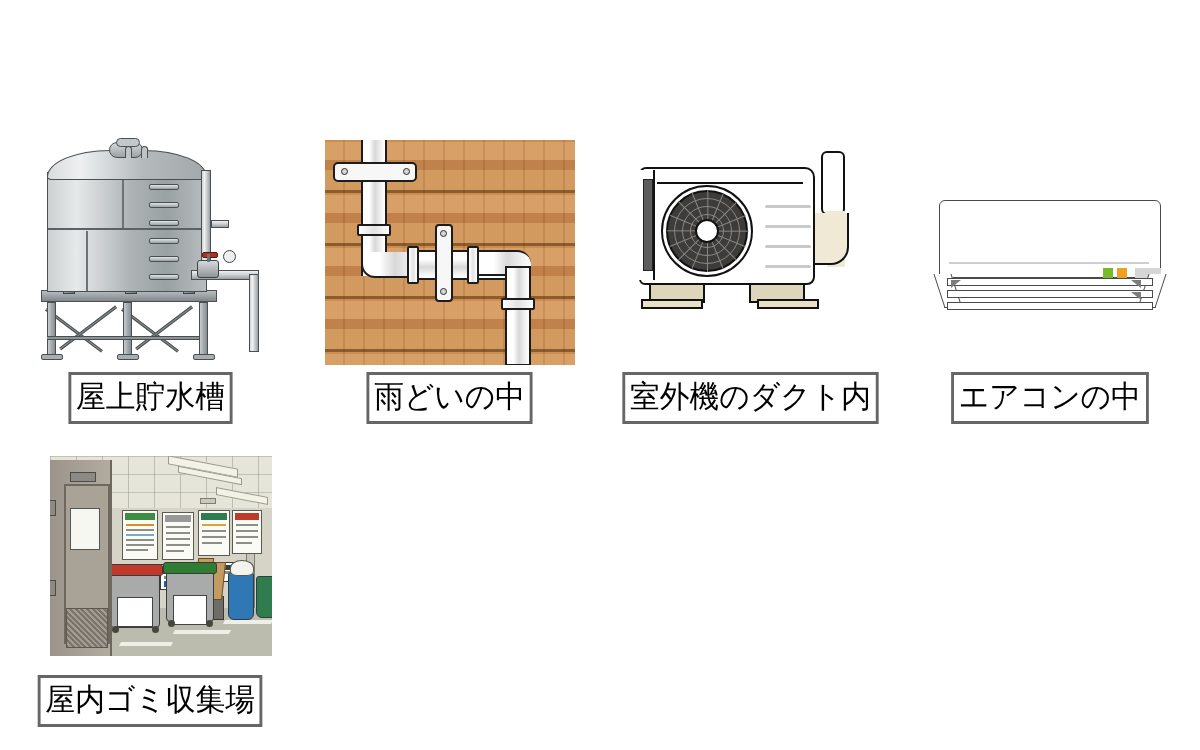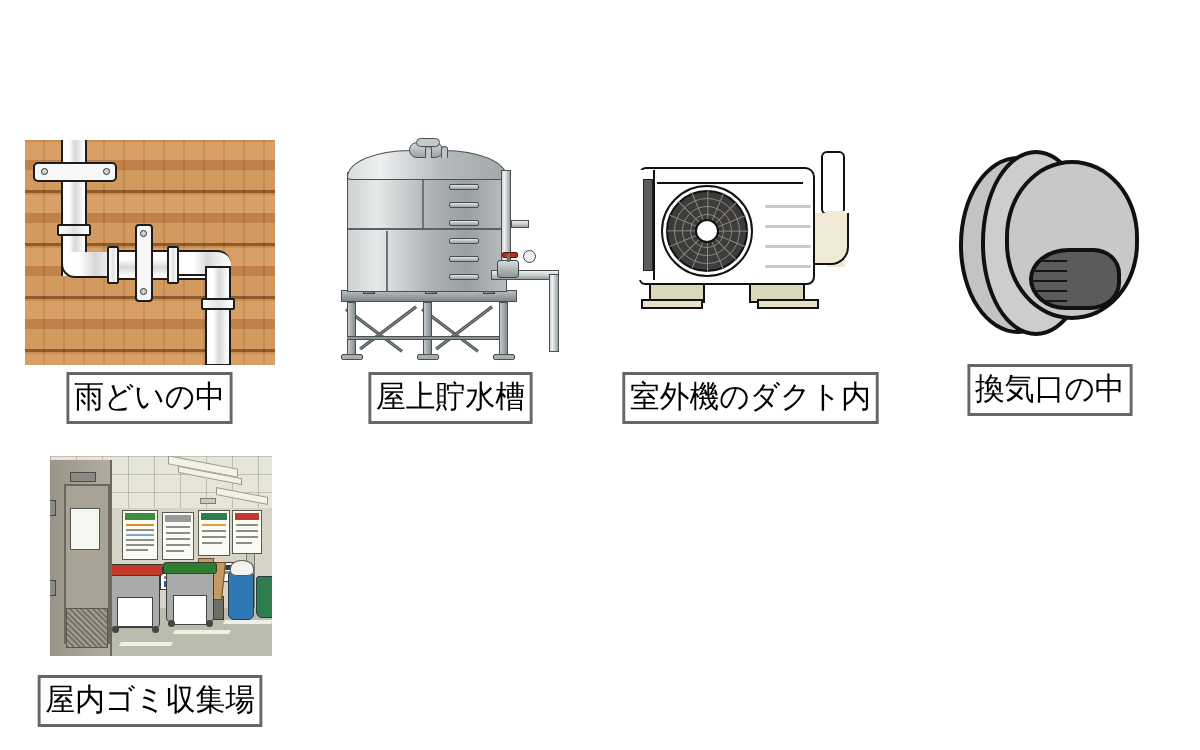--- a/index.html
+++ b/index.html
@@ -443,51 +443,20 @@
   .trash .bag { position:absolute; background:#f4f4ee; border:1.4px solid #5a5a52; border-radius:50% 50% 30% 30%; }
   .trash .pipe { position:absolute; background:#c9c8bc; border:1px solid #7e7d72; }
 </style>
 </head>
 <body>
 
 <div class="page">
 
 
   <div class="grid">
-
-    <div class="cell r1">
-      <div class="art">
-        <div class="gutter">
-          <div class="wood"></div>
-          <div class="grain"></div>
-
-          <div class="pipe" style="left:36px;top:-4px;width:26px;height:96px;"></div>
-          <div class="band" style="left:32px;top:84px;width:34px;height:12px;"></div>
-
-          <div class="clamp" style="left:8px;top:22px;width:84px;height:20px;border-radius:5px;"></div>
-          <div class="screw" style="left:16px;top:28px;"></div>
-          <div class="screw" style="left:78px;top:28px;"></div>
-
-          <div class="pipe" style="left:36px;top:94px;width:26px;height:42px;border-bottom:none;border-radius:0 0 0 0;"></div>
-          <div class="pipe" style="left:36px;top:112px;width:62px;height:26px;border-top:none;border-radius:0 0 0 14px;"></div>
-
-          <div class="pipe h" style="left:84px;top:110px;width:108px;height:30px;"></div>
-          <div class="band" style="left:82px;top:106px;width:12px;height:38px;"></div>
-          <div class="band" style="left:142px;top:106px;width:12px;height:38px;"></div>
-          <div class="clamp" style="left:110px;top:84px;width:18px;height:78px;border-radius:4px;"></div>
-          <div class="screw" style="left:115px;top:90px;"></div>
-          <div class="screw" style="left:115px;top:148px;"></div>
-
-          <div class="pipe" style="left:152px;top:110px;width:54px;height:26px;border-right:none;border-radius:0 14px 0 0;"></div>
-          <div class="pipe" style="left:180px;top:126px;width:26px;height:100px;"></div>
-          <div class="band" style="left:176px;top:158px;width:34px;height:12px;"></div>
-        </div>
-      </div>
-      <div class="label">雨どいの中</div>
-    </div>
 
     <div class="cell r1">
       <div class="art">
         <div class="tank">
           <div class="legs">
             <div class="brace" style="left:6px;width:70px;transform:rotate(37deg);transform-origin:left top;"></div>
             <div class="brace" style="left:76px;width:70px;transform:rotate(143deg);transform-origin:left top;"></div>
             <div class="brace" style="left:82px;width:70px;transform:rotate(37deg);transform-origin:left top;"></div>
             <div class="brace" style="left:152px;width:70px;transform:rotate(143deg);transform-origin:left top;"></div>
             <div class="beam"></div>
@@ -522,20 +491,51 @@
           <div class="valve"></div>
           <div class="gauge"></div>
           <div class="pipe-h" style="left:186px;top:78px;width:18px;height:8px;"></div>
         </div>
       </div>
       <div class="label">屋上貯水槽</div>
     </div>
 
     <div class="cell r1">
       <div class="art">
+        <div class="gutter">
+          <div class="wood"></div>
+          <div class="grain"></div>
+
+          <div class="pipe" style="left:36px;top:-4px;width:26px;height:96px;"></div>
+          <div class="band" style="left:32px;top:84px;width:34px;height:12px;"></div>
+
+          <div class="clamp" style="left:8px;top:22px;width:84px;height:20px;border-radius:5px;"></div>
+          <div class="screw" style="left:16px;top:28px;"></div>
+          <div class="screw" style="left:78px;top:28px;"></div>
+
+          <div class="pipe" style="left:36px;top:94px;width:26px;height:42px;border-bottom:none;border-radius:0 0 0 0;"></div>
+          <div class="pipe" style="left:36px;top:112px;width:62px;height:26px;border-top:none;border-radius:0 0 0 14px;"></div>
+
+          <div class="pipe h" style="left:84px;top:110px;width:108px;height:30px;"></div>
+          <div class="band" style="left:82px;top:106px;width:12px;height:38px;"></div>
+          <div class="band" style="left:142px;top:106px;width:12px;height:38px;"></div>
+          <div class="clamp" style="left:110px;top:84px;width:18px;height:78px;border-radius:4px;"></div>
+          <div class="screw" style="left:115px;top:90px;"></div>
+          <div class="screw" style="left:115px;top:148px;"></div>
+
+          <div class="pipe" style="left:152px;top:110px;width:54px;height:26px;border-right:none;border-radius:0 14px 0 0;"></div>
+          <div class="pipe" style="left:180px;top:126px;width:26px;height:100px;"></div>
+          <div class="band" style="left:176px;top:158px;width:34px;height:12px;"></div>
+        </div>
+      </div>
+      <div class="label">雨どいの中</div>
+    </div>
+
+    <div class="cell r1">
+      <div class="art">
         <div class="outdoor">
           <div class="duct-top"></div>
           <div class="duct-hose"></div>
           <div class="duct-bend"></div>
 
           <div class="foot" style="left:24px;top:136px;width:56px;"></div>
           <div class="pad" style="left:16px;top:154px;width:62px;"></div>
           <div class="foot" style="left:124px;top:136px;width:56px;"></div>
           <div class="pad" style="left:132px;top:154px;width:62px;"></div>
 
@@ -570,38 +570,44 @@
 
           <div class="slat" style="top:60px;"></div>
           <div class="slat" style="top:80px;"></div>
           <div class="slat" style="top:100px;"></div>
           <div class="slat" style="top:120px;"></div>
         </div>
       </div>
       <div class="label">室外機のダクト内</div>
     </div>
 
-
-    <div class="cell r2">
+    <div class="cell r1">
       <div class="art">
-        <div class="vent">
-          <div class="back"></div>
-          <div class="mid"></div>
-          <div class="dome"></div>
-          <div class="mouth">
-            <i style="top:8px;"></i>
-            <i style="top:18px;"></i>
-            <i style="top:28px;"></i>
-            <i style="top:38px;"></i>
-            <i style="top:48px;"></i>
-          </div>
+        <div class="indoor">
+          <div class="shell"></div>
+          <div class="hairline"></div>
+          <div class="led-g"></div>
+          <div class="led-o"></div>
+          <div class="disp"></div>
+
+          <div class="sideL" style="left:14px;top:122px;transform:skewX(18deg);border-top:none;"></div>
+          <div class="sideR" style="left:218px;top:122px;transform:skewX(-18deg);border-top:none;"></div>
+
+          <div class="louver" style="left:22px;top:126px;width:206px;"></div>
+          <div class="louver" style="left:22px;top:138px;width:206px;"></div>
+          <div class="louver" style="left:22px;top:150px;width:206px;"></div>
+
+          <div class="tri" style="left:26px;top:128px;border-width:8px 10px 0 0;"></div>
+          <div class="tri" style="left:206px;top:128px;border-width:8px 0 0 10px;"></div>
+          <div class="tri" style="left:206px;top:140px;border-width:8px 0 0 10px;"></div>
         </div>
       </div>
-      <div class="label">換気口の中</div>
+      <div class="label">エアコンの中</div>
     </div>
+
 
 
 
     <div class="cell r2">
       <div class="art">
         <div class="trash">
           <div class="room">
 
             <div class="ceil"></div>
             <div class="lamp" style="left:118px;top:6px;width:70px;height:9px;"></div>

